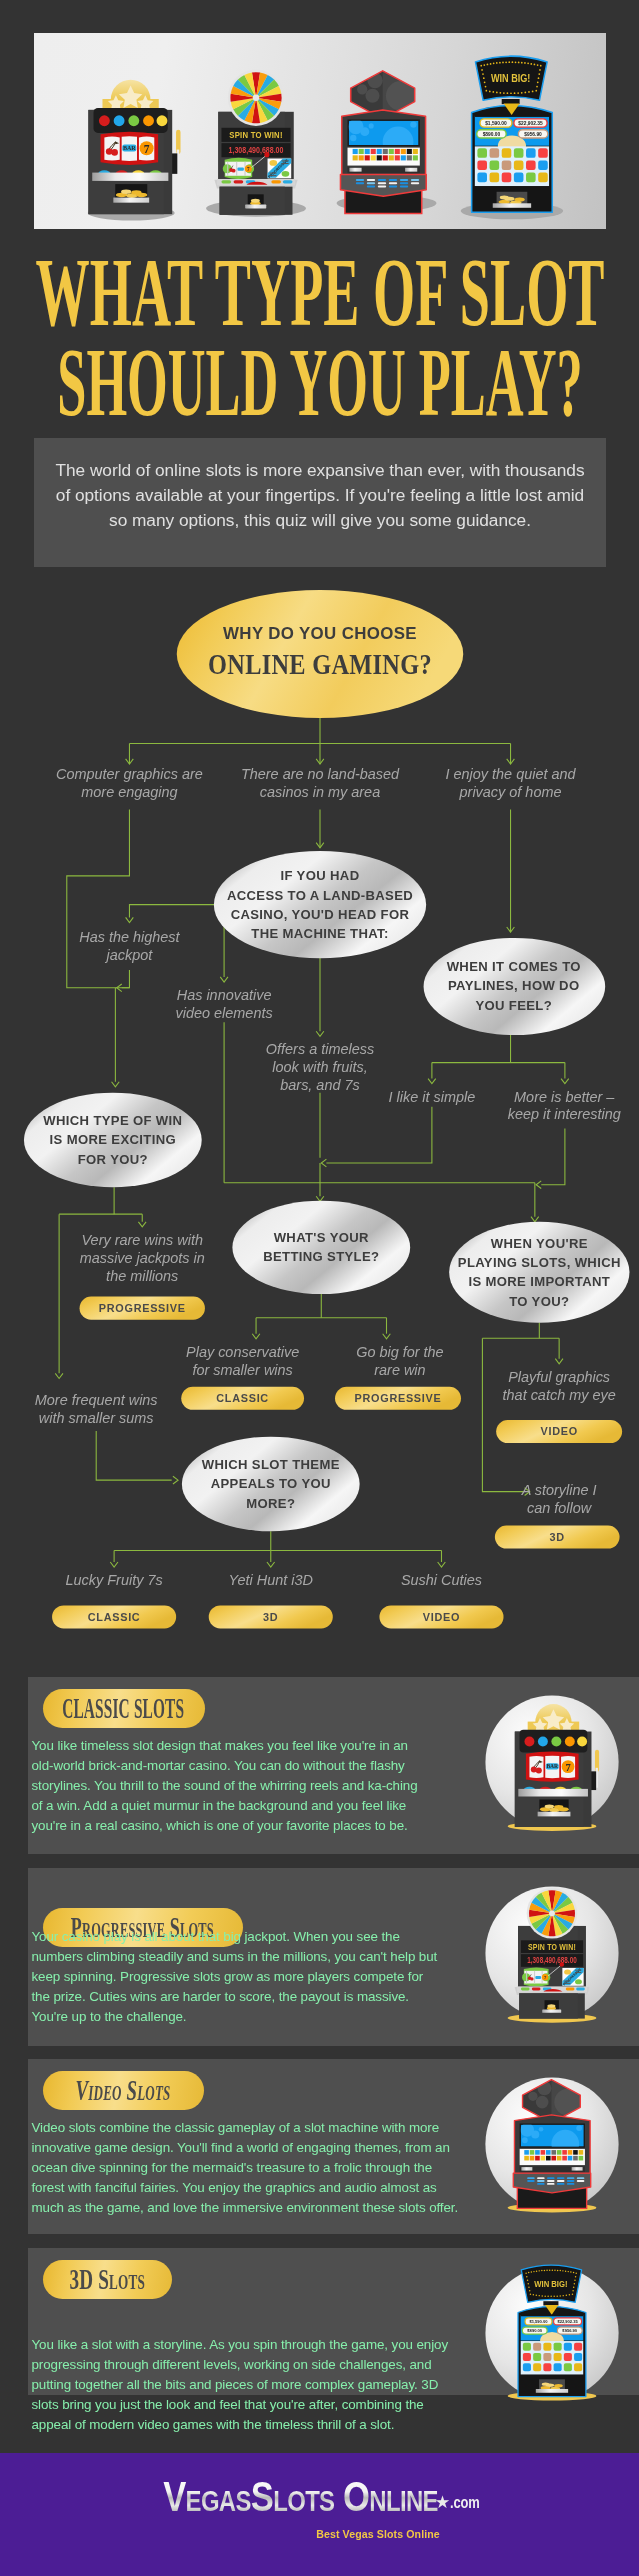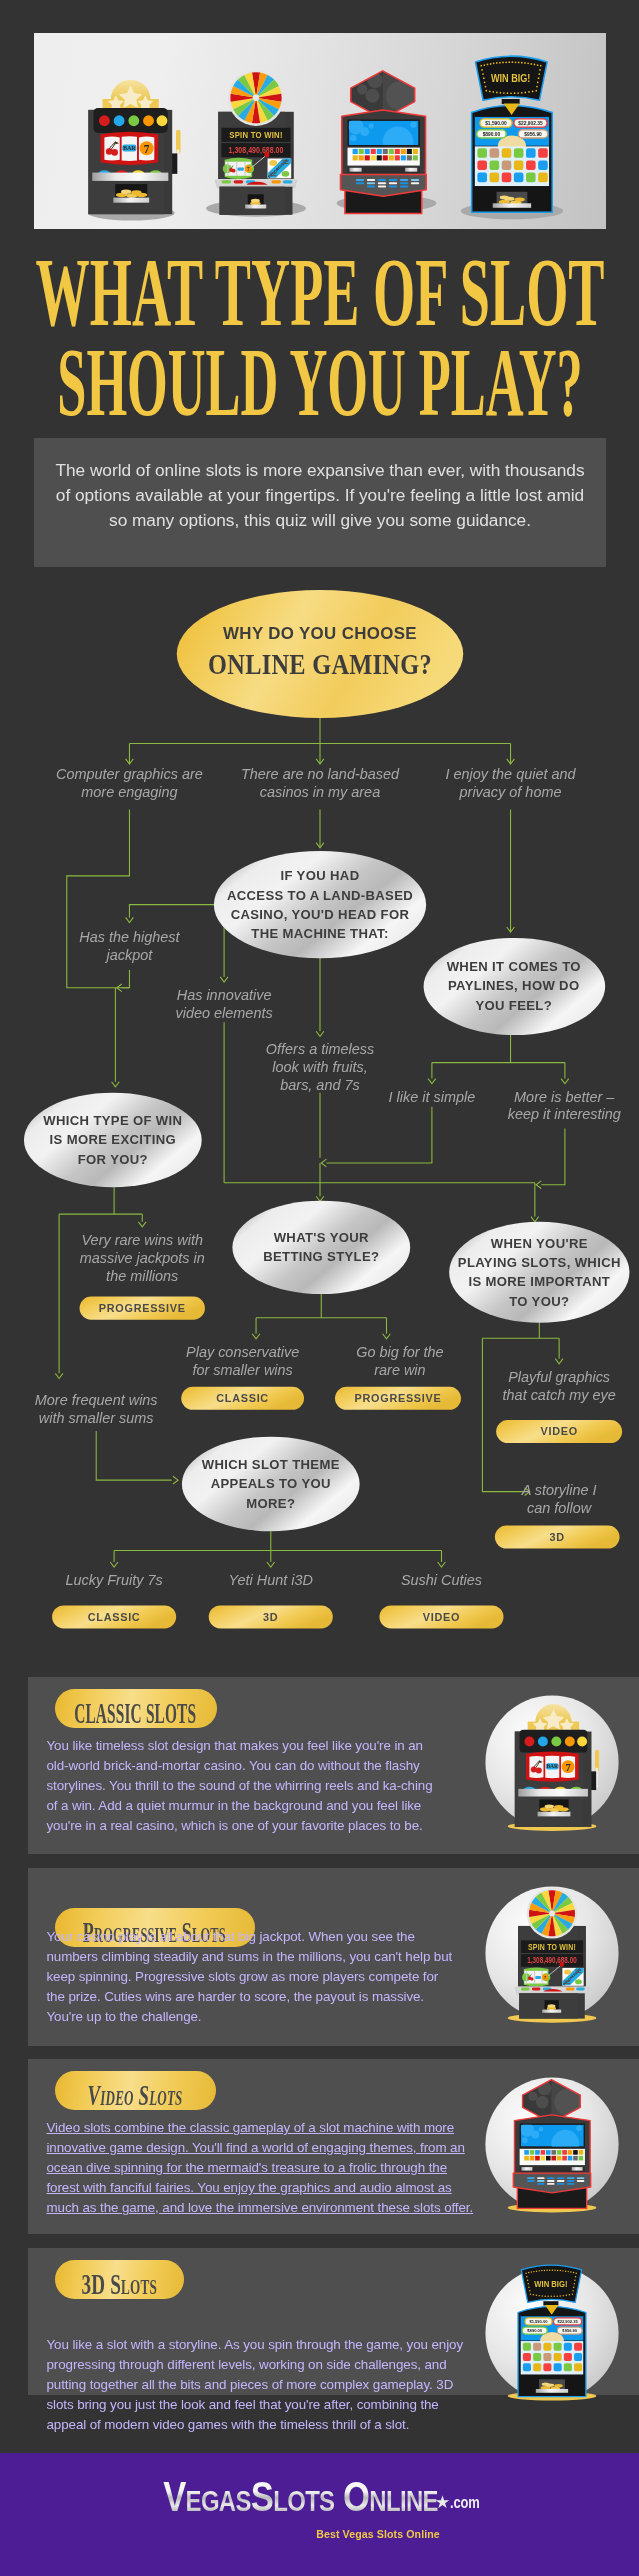--- a/index.html
+++ b/index.html
@@ -30,32 +30,32 @@
      letter-spacing:-0.03px;}
 
   
   #flowsvg{left:0;top:576px;width:640px;height:1087px;}
   .ell-text{font-family:"Liberation Sans",sans-serif;font-weight:700;fill:#3d3d3d;text-anchor:middle;letter-spacing:0.55px;}
   .ans-text{font-family:"Liberation Sans",sans-serif;font-style:italic;font-weight:400;fill:#a8a8a8;text-anchor:middle;font-size:22.6px;}
   .badge-text{font-family:"Liberation Sans",sans-serif;font-weight:700;fill:#4a4a4a;text-anchor:middle;font-size:17px;letter-spacing:1.1px;}
 
   
   .sec{position:absolute;left:27.5px;width:612px;background:#4f4f4f;}
-  .sec-badge{position:absolute;left:27px;top:11.5px;height:39px;border-radius:20px;
+  .sec-badge{position:absolute;left:15px;top:11.5px;height:39px;border-radius:20px;
      background:linear-gradient(100deg,#e8b72f 0%,#f2cb55 20%,#f8de8b 46%,#f2cc57 72%,#e6b936 100%);
-     display:flex;align-items:flex-end;justify-content:center;overflow:hidden;}
+     display:flex;align-items:center;justify-content:center;overflow:hidden;}
   .sec-badge span{font-family:"Liberation Serif",serif;font-weight:700;font-size:29px;color:#4a4a4a;
      letter-spacing:0.3px;line-height:1;font-variant:small-caps;white-space:nowrap;
      display:inline-block;transform-origin:center;}
-  #sb0{width:397px;} #sb1{width:408px;} #sb2{width:435px;text-decoration:underline;} #sb3{width:430px;margin-top:28px;}
+  #sb0{width:397px;} #sb1{width:408px;} #sb2{width:435px;} #sb3{width:430px;margin-top:28px;}
   #b0{width:162px;} #b0 span{transform:scaleX(0.53);font-variant:normal;text-transform:uppercase;}
   #b1{width:200px;margin-top:28px;} #b1 span{transform:scaleX(0.62);}
   #b2{width:161px;font-style:italic;} #b2 span{transform:scaleX(0.65);}
   #b3{width:129px;} #b3 span{transform:scaleX(0.66);}
-  .sec-body{position:absolute;left:19px;top:59px;color:#c4b5fd;font-size:13.4px;line-height:20px;
+  .sec-body{position:absolute;left:4px;top:59px;color:#86efac;font-size:13.4px;line-height:20px;
      font-family:"Liberation Sans",sans-serif;letter-spacing:-0.1px;}
   .sec-art{position:absolute;}
 
   
   #footer{left:0;top:2453px;width:640px;height:123px;background:#4c1d95;overflow:hidden;}
   #logo{position:absolute;left:1.9px;top:23px;width:640px;text-align:center;white-space:nowrap;}
   .logo-a,.logo-b{font-family:"Liberation Sans",sans-serif;font-weight:700;font-size:42px;
      font-variant:small-caps;letter-spacing:-0.8px;display:inline-block;
      transform:scaleX(0.825);transform-origin:center;margin:0 -10.2px;
      background:linear-gradient(180deg,#ffffff 0%,#f2f2f2 38%,#b8b8b8 52%,#e9e9e9 70%,#8a8a8a 100%);

